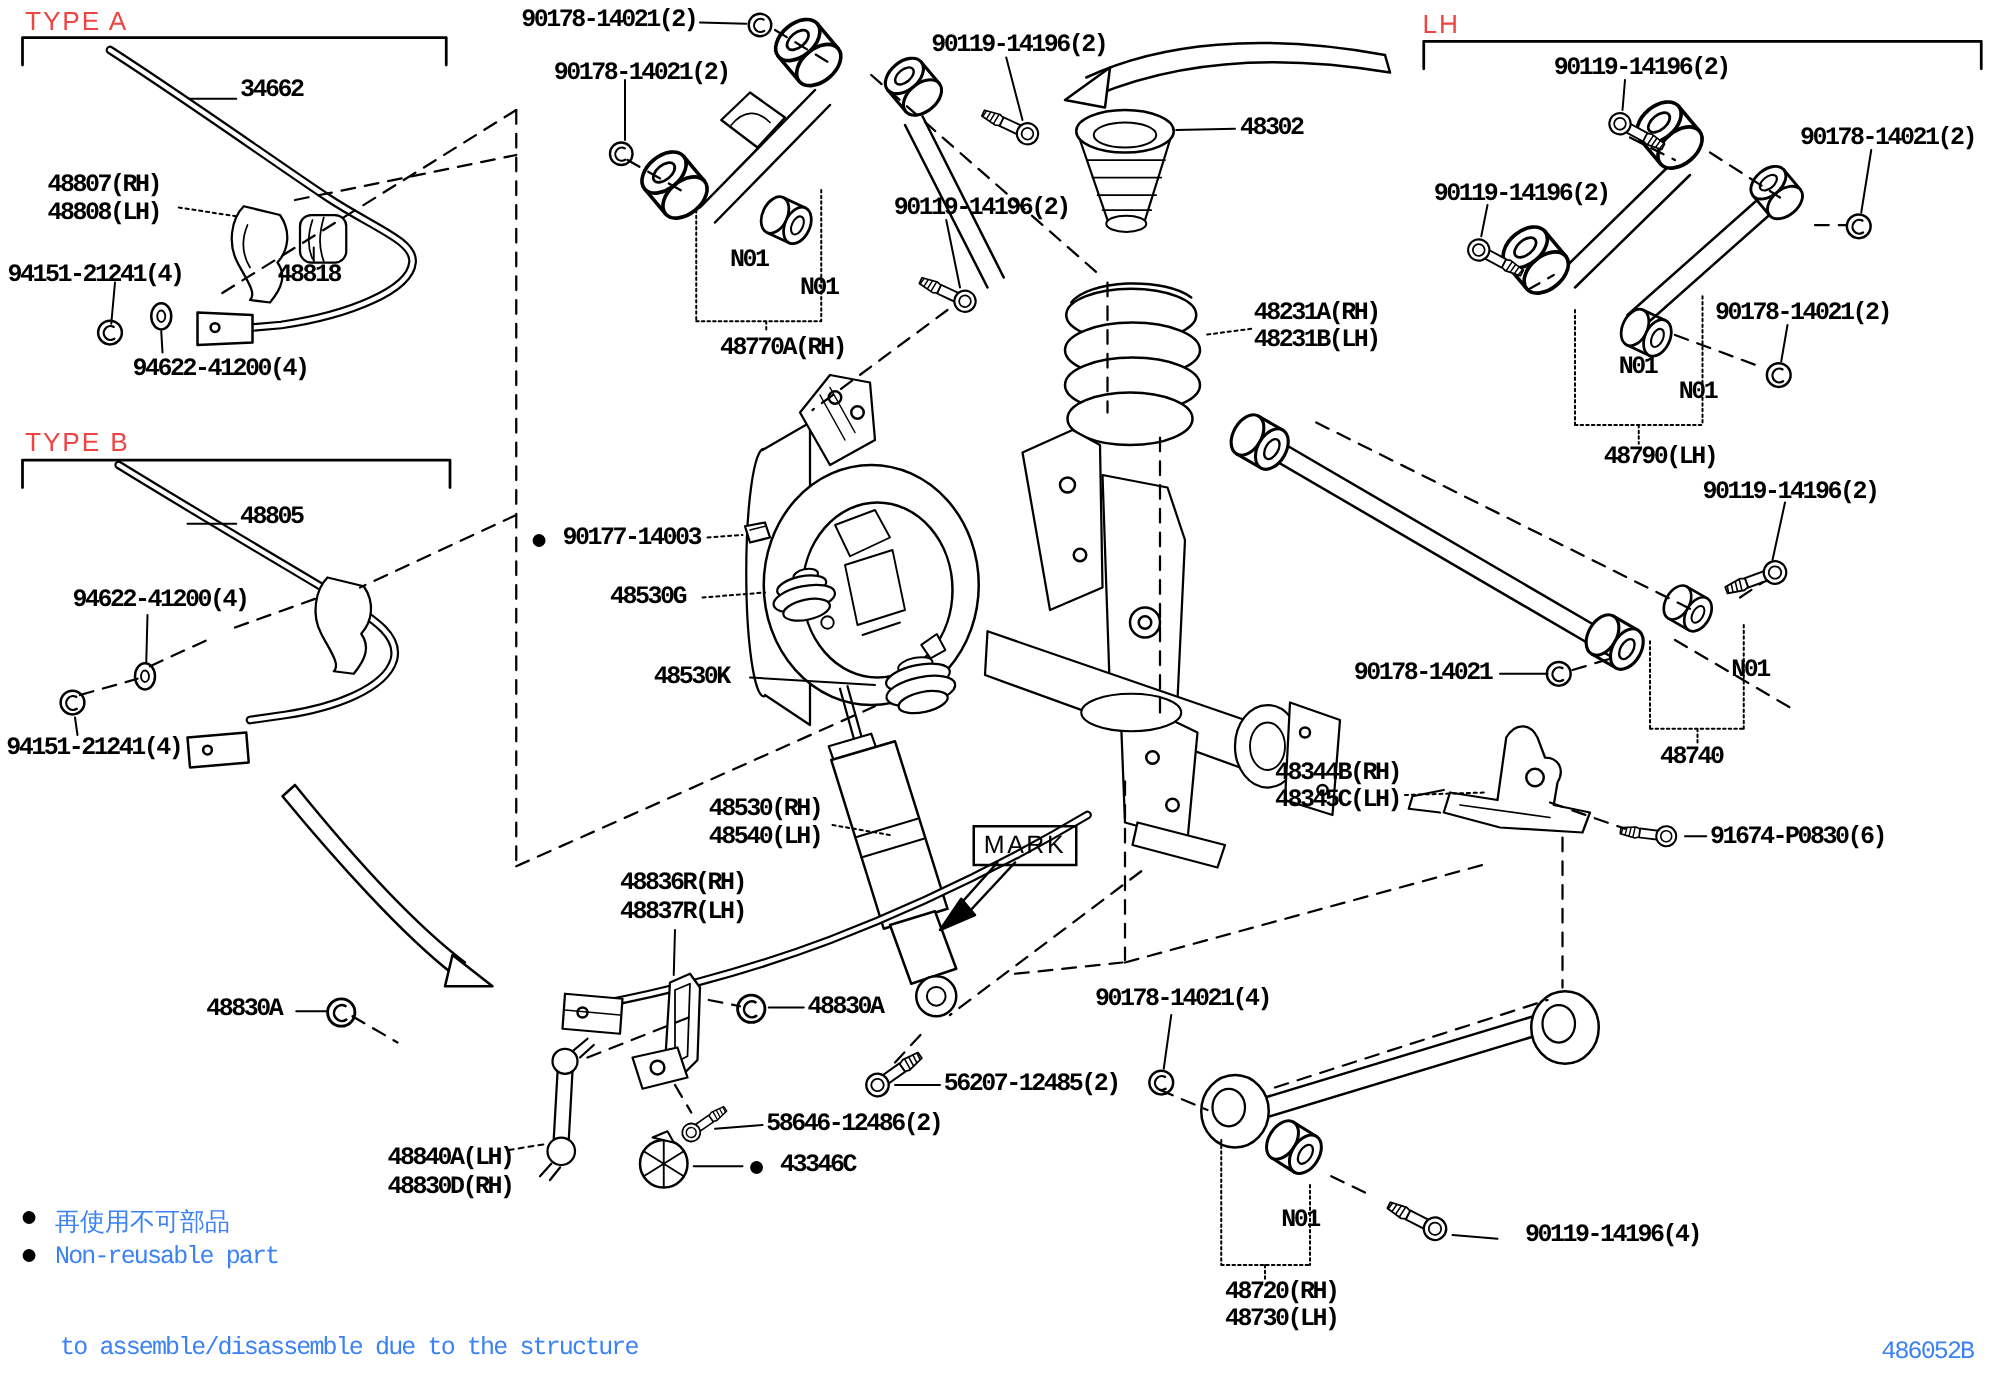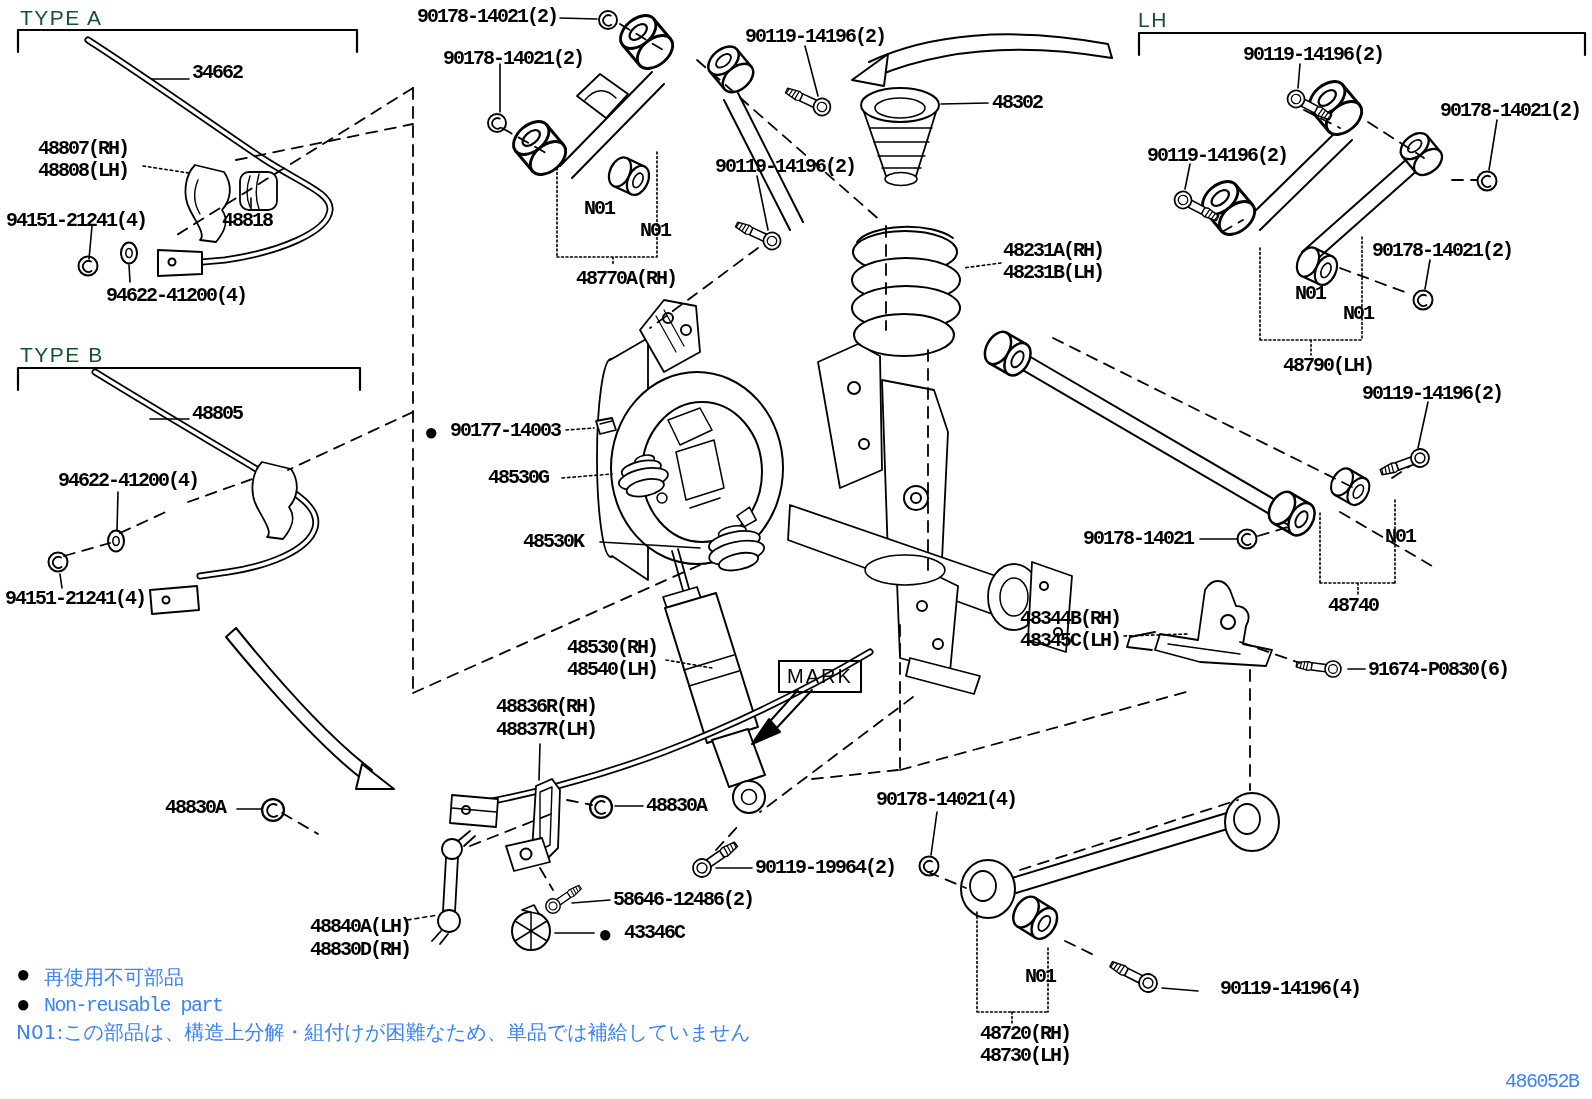--- a/index.html
+++ b/index.html
@@ -1,21 +1,21 @@
 <!DOCTYPE html>
 <html><head>
 <meta charset="utf-8">
 <style>
   html,body{margin:0;padding:0;background:#fff}
   .stage{position:relative;width:1592px;height:1099px;background:#fff;overflow:hidden;
          font-family:"Liberation Sans",sans-serif}
   .lbl{position:absolute;font:700 20px "Liberation Mono","DejaVu Sans Mono",monospace;
        letter-spacing:-2px;color:#000;white-space:nowrap;line-height:1.05}
   .hdr{position:absolute;font:400 21px "Liberation Sans","DejaVu Sans",sans-serif;
-       letter-spacing:1.5px;color:#14532d;white-space:nowrap}
+       letter-spacing:1.5px;color:#ef4444;white-space:nowrap}
   .note{position:absolute;font:400 20px "Liberation Mono","DejaVu Sans Mono",monospace;
         letter-spacing:-1.5px;color:#3b82f6;white-space:nowrap}
   .jp{font-family:"DejaVu Sans","Liberation Sans",sans-serif;letter-spacing:0;font-weight:400}
   .bullet{position:absolute;font-size:19px;color:#000;line-height:1}
   .markbox{position:absolute;left:778px;top:660px;width:80px;height:29px;border:2px solid #000;
            display:flex;align-items:center;justify-content:center;
            font:400 20px "Liberation Sans",sans-serif;letter-spacing:2px;color:#000}
   svg.art{position:absolute;left:0;top:0}
 </style>
 </head>
@@ -373,33 +373,33 @@
 
 <div class="lbl" style="left:567px;top:637px">48530(RH)</div>
 <div class="lbl" style="left:567px;top:659px">48540(LH)</div>
 <div class="markbox">MARK</div>
 
 <div class="lbl" style="left:496px;top:696px">48836R(RH)</div>
 <div class="lbl" style="left:496px;top:719px">48837R(LH)</div>
 <div class="lbl" style="left:165px;top:797px">48830A</div>
 <div class="lbl" style="left:646px;top:795px">48830A</div>
 <div class="lbl" style="left:876px;top:789px">90178-14021(4)</div>
-<div class="lbl" style="left:755px;top:857px">90119-19964(2)</div>
+<div class="lbl" style="left:755px;top:857px">56207-12485(2)</div>
 <div class="lbl" style="left:613px;top:889px">58646-12486(2)</div>
 <div class="lbl" style="left:310px;top:939px">48830D(RH)</div>
 <div class="lbl" style="left:310px;top:916px">48840A(LH)</div>
 <div class="bullet" style="left:598px;top:922px;font-size:24px">●</div>
 <div class="lbl" style="left:624px;top:922px">43346C</div>
 
 <div class="lbl" style="left:1025px;top:966px">N01</div>
 <div class="lbl" style="left:1220px;top:978px">90119-14196(4)</div>
 <div class="lbl" style="left:980px;top:1023px">48720(RH)</div>
 <div class="lbl" style="left:980px;top:1045px">48730(LH)</div>
 
 <div class="bullet" style="left:16px;top:962px;font-size:24px">●</div>
 <div class="note jp" style="left:44px;top:964px">再使用不可部品</div>
 <div class="bullet" style="left:16px;top:992px;font-size:24px">●</div>
 <div class="note" style="left:44px;top:994px">Non-reusable part</div>
-<div class="note jp" style="left:16px;top:1019px">N01:この部品は、構造上分解・組付けが困難なため、単品では補給していません</div>
+<div class="note" style="left:48px;top:1067px">to assemble/disassemble due to the structure</div>
 
 <div class="note" style="left:1505px;top:1070px">486052B</div>
 
 </div>
 
 </body></html>

